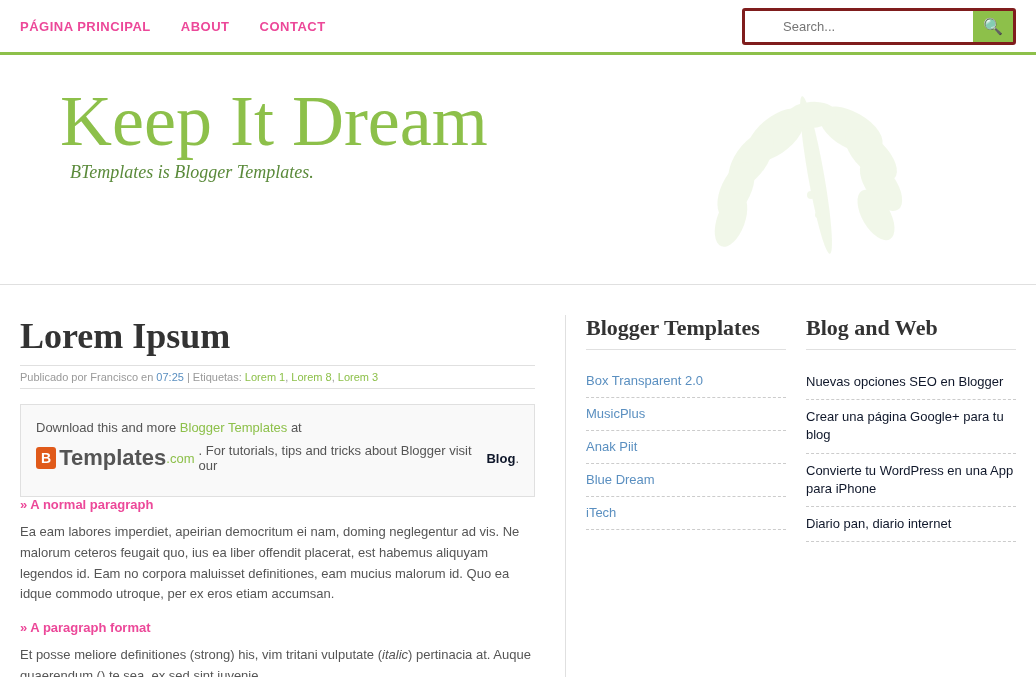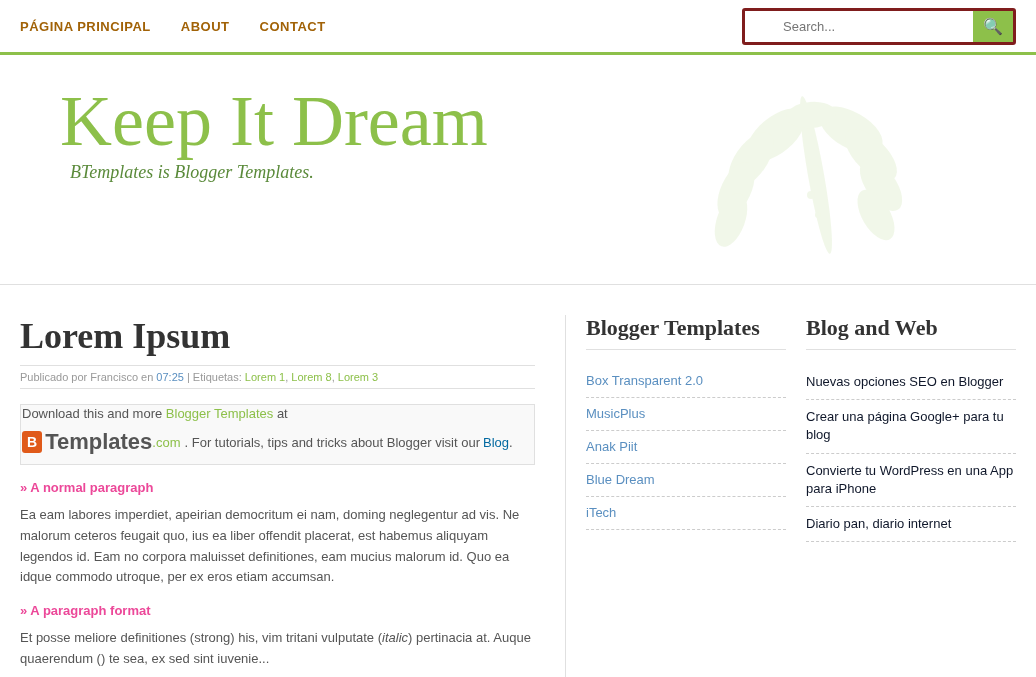--- a/index.html
+++ b/index.html
@@ -14,21 +14,21 @@
       padding: 0 20px;
       height: 55px;
     }
     #navbar .nav-links {
       display: flex;
       gap: 30px;
       flex: 1;
     }
     #navbar .nav-links a {
       text-decoration: none;
-      color: #a16207;
+      color: #ec4899;
       font-family: Arial, sans-serif;
       font-size: 13px;
       font-weight: bold;
       letter-spacing: 0.5px;
       text-transform: uppercase;
     }
     #navbar .search-box {
       display: flex;
       align-items: center;
       border: 3px solid #7f1d1d;
@@ -116,22 +116,21 @@
       margin-bottom: 15px;
       border-top: 1px solid #e0e0e0;
       border-bottom: 1px solid #e0e0e0;
       padding: 5px 0;
     }
     .post-meta a { color: #8dc04a; text-decoration: none; }
     .post-meta .time { color: #5a8fc0; }
     .download-box {
       background: #f9f9f9;
       border: 1px solid #e0e0e0;
-      padding: 1px;
-      margin-bottom: 15px;
+      padding: 15px;
       font-size: 13px;
       font-family: Arial, sans-serif;
       color: #555;
     }
     .download-box a { color: #8dc04a; text-decoration: none; }
     .btemplates-logo {
       display: flex;
       align-items: center;
       margin: 8px 0;
     }
@@ -281,21 +280,21 @@
 
     <div class="download-box">
       <span>Download this and more</span>
       <a href="#">Blogger Templates</a>
       <span>at</span>
       <div class="btemplates-logo">
         <span class="icon-box">B</span>
         <span class="logo-text">Templates</span>
           <span class="dot-com">.com</span>
         <span class="after-text">. For tutorials, tips and tricks about Blogger visit our</span>
-        <a href="#" style="color:#0369a1;text-decoration:none;font-family:Arial,sans-serif;font-size:13px;margin-left:3px;">Blog</a>
+        <a href="#" style="color:#0f172a;text-decoration:none;font-family:Arial,sans-serif;font-size:13px;margin-left:3px;font-weight:bold;">Blog</a>
           <span style="font-family:Arial,sans-serif;font-size:13px;color:#555;">.</span>
       </div>
     </div>
 
     <p class="paragraph-heading">» A normal paragraph</p>
     <p class="post-paragraph">Ea eam labores imperdiet, apeirian democritum ei nam, doming neglegentur ad vis. Ne malorum ceteros feugait quo, ius ea liber offendit placerat, est habemus aliquyam legendos id. Eam no corpora maluisset definitiones, eam mucius malorum id. Quo ea idque commodo utroque, per ex eros etiam accumsan.</p>
 
     <p class="paragraph-heading">» A paragraph format</p>
     <p class="post-paragraph">
       Et posse meliore definitiones (<strong>strong</strong>) his, vim tritani vulputate (<em>italic</em>) pertinacia at. Auque quaerendum () te sea, ex sed sint iuvenie...

